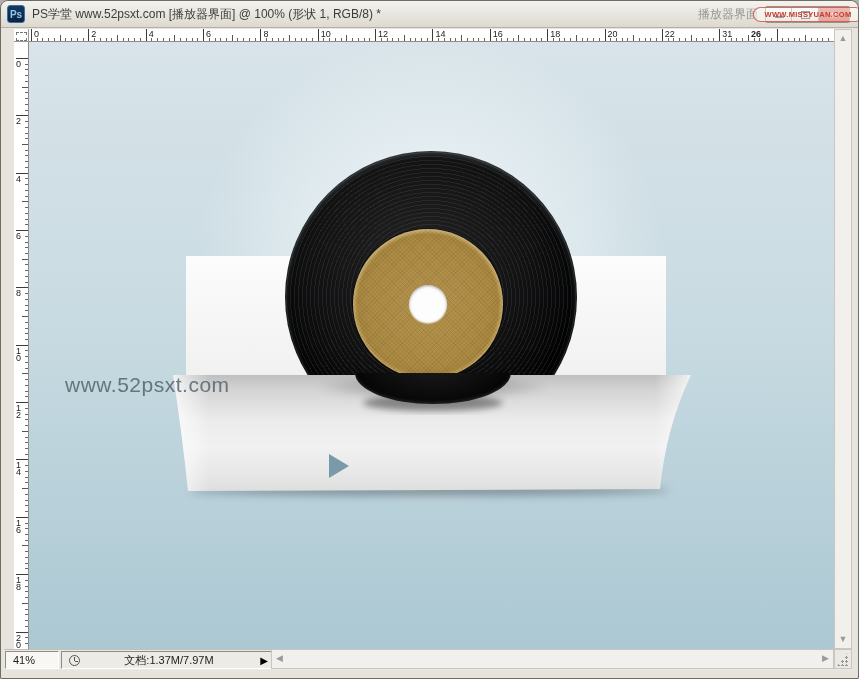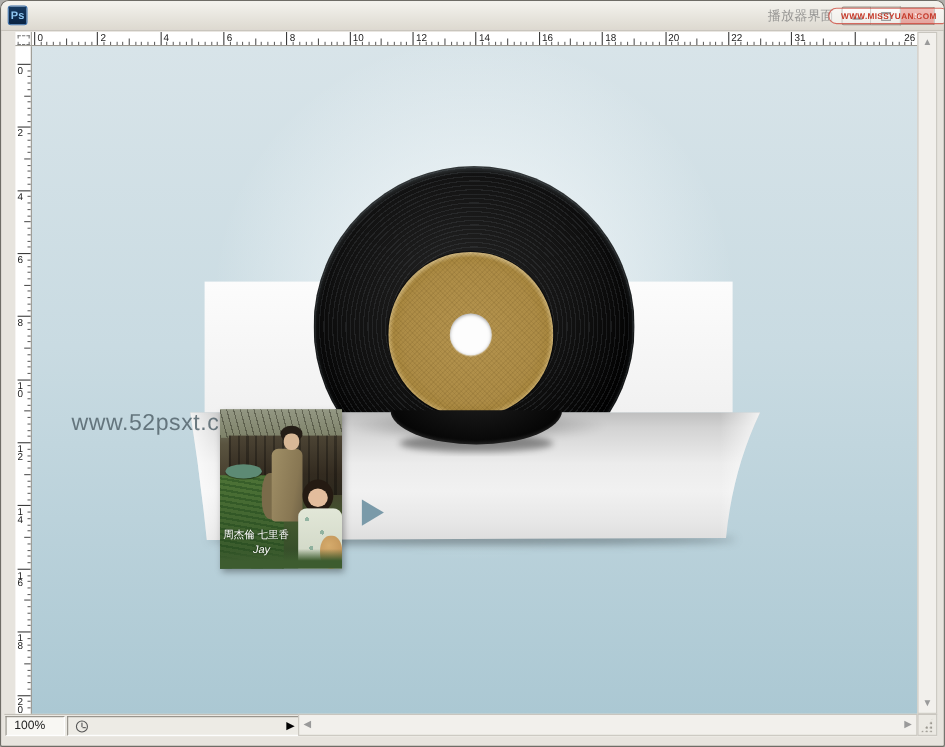--- a/index.html
+++ b/index.html
@@ -172,20 +172,21 @@
                  background-image:radial-gradient(circle at 1.5px 1.5px, #9a978f 1px, rgba(0,0,0,0) 1.3px);
                  background-size:4px 4px; clip-path:polygon(100% 0, 100% 100%, 0 100%); }
 </style>
 </head>
 <body>
 
 <div class="window">
 
   <div class="titlebar">
     <div class="ps-icon">Ps</div>
+    <div class="doc-title">PS学堂 www.52psxt.com [播放器界面] @ 100% (形状 1, RGB/8) *</div>
     <div class="forum-mark">播放器界面</div>
     <div class="win-buttons">
       <div class="wbtn">
         <span class="glyph-min"></span>
       </div>
       <div class="wbtn">
         <span class="glyph-max"></span>
       </div>
       <div class="wbtn close">
         <span class="glyph-close">×</span>
@@ -216,21 +217,21 @@
       <span class="rlab" style="left: 463.8px;">16</span>
       <div class="tickM" style="left: 518.15px;"></div>
       <span class="rlab" style="left: 521.15px;">18</span>
       <div class="tickM" style="left: 575.5px;"></div>
       <span class="rlab" style="left: 578.5px;">20</span>
       <div class="tickM" style="left: 632.85px;"></div>
       <span class="rlab" style="left: 635.85px;">22</span>
       <div class="tickM" style="left: 690.2px;"></div>
       <span class="rlab" style="left: 693.2px;">31</span>
       <div class="tickM" style="left: 747.55px;"></div>
-      <span class="rlab" style="left: 793px;">26</span>
+      <span class="rlab" style="left: 722px; font-weight: bold;">26</span>
       <div class="tickM" style="left: 804.9px;"></div>
       <div class="tickS" style="left: 7.735px;"></div>
       <div class="tickS" style="left: 13.47px;"></div>
       <div class="tickS" style="left: 19.205px;"></div>
       <div class="tickS" style="left: 24.94px;"></div>
       <div class="tickH" style="left: 30.675px;"></div>
       <div class="tickS" style="left: 36.41px;"></div>
       <div class="tickS" style="left: 42.145px;"></div>
       <div class="tickS" style="left: 47.88px;"></div>
       <div class="tickS" style="left: 53.615px;"></div>
@@ -507,51 +508,34 @@
 
     <div class="record-shadow"></div>
 
     <div class="bulge-wrap">
       <div class="bulge-shadow"></div>
       <div class="bulge"></div>
     </div>
 
     <div class="watermark">www.52psxt.com</div>
 
-    <div class="album">
-      <div class="al-bg"></div>
-      <div class="al-sky"></div>
-      <div class="al-house"></div>
-      <div class="al-green"></div>
-      <div class="al-umb"></div>
-      <div class="al-man-drape"></div>
-      <div class="al-man-coat"></div>
-      <div class="al-man-hair"></div>
-      <div class="al-man-face"></div>
-      <div class="al-girl-hair"></div>
-      <div class="al-girl-face"></div>
-      <div class="al-girl-dress"></div>
-      <div class="al-teddy"></div>
-      <div class="al-grass"></div>
-      <div class="al-title">周杰倫 七里香</div>
-      <div class="al-artist">Jay</div>
-    </div>
 
     <div class="play-tri"></div>
   </div>
 
   <div class="vscroll">
     <div class="vs-up">▲</div>
     <div class="vs-down">▼</div>
   </div>
 
   <div class="statusrow">
-    <div class="zoom-field">100%</div>
+    <div class="zoom-field">41%</div>
     <div class="status-mid">
       <div class="clock"></div>
+      <div class="doc-info">文档:1.37M/7.97M</div>
       <div class="flyout">▶</div>
     </div>
   </div>
 
   <div class="hscroll">
     <div class="hs-left">◀</div>
     <div class="hs-right">▶</div>
   </div>
   <div class="grip"></div>
 

